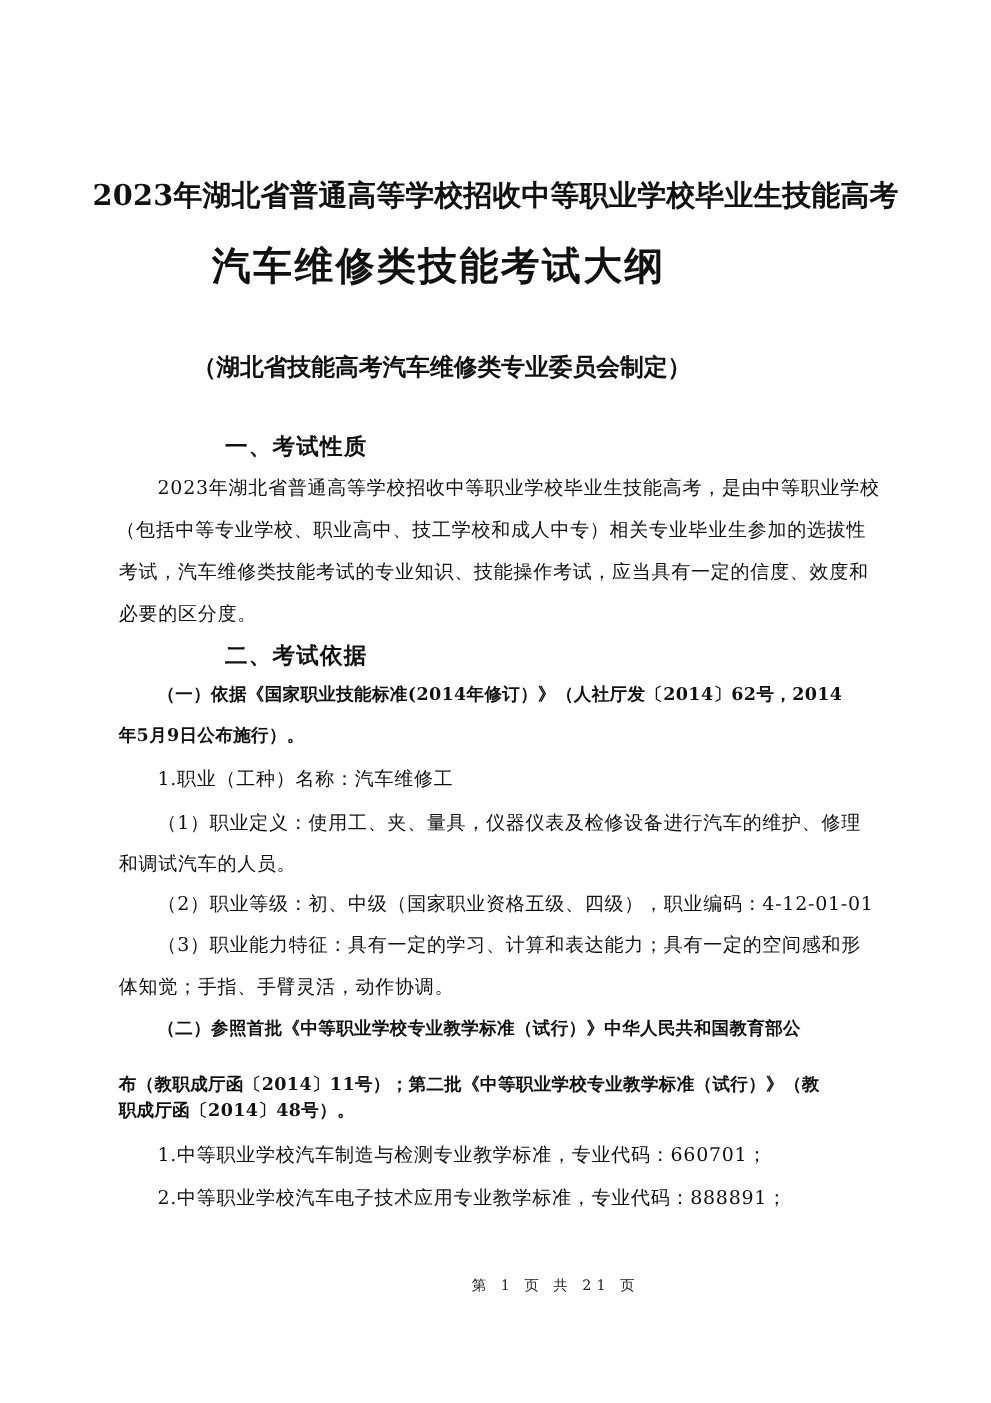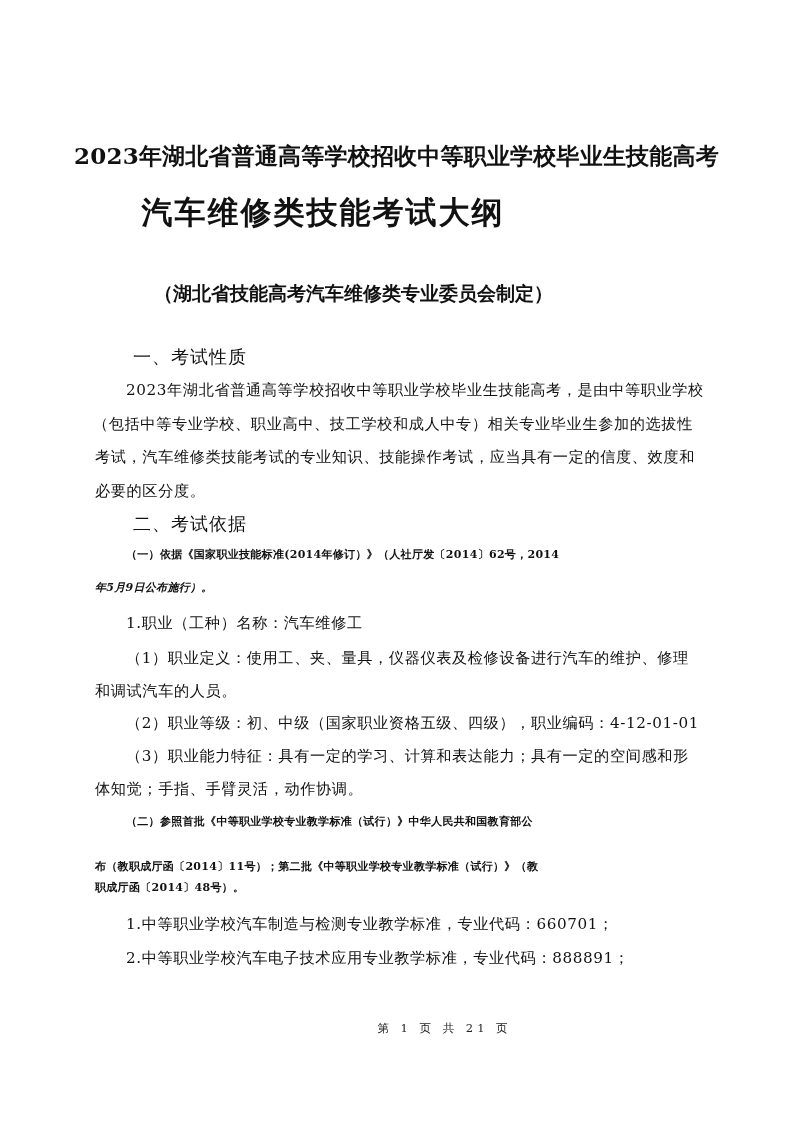--- a/index.html
+++ b/index.html
@@ -1,44 +1,44 @@
 <!DOCTYPE html>
 <html><head>
   <meta charset="utf-8">
   <style>
     html, body { margin: 0; padding: 0; background: #ffffff; }
     body { width: 793px; height: 1122px; position: relative; overflow: hidden;
            font-family: "DejaVu Serif", "Liberation Serif", serif; color: #111; }
     .page { position: absolute; left: 0; top: 0; width: 793px; height: 1122px; }
     .l { position: absolute; white-space: nowrap; }
     .sub-title { left: 0; width: 793px; top: 141px; text-align: center; font-size: 23px; font-weight: bold; letter-spacing: 0.2px; }
-    .main-title { left: 0; width: 646px; top: 192px; text-align: center; font-size: 31px; font-weight: bold; letter-spacing: 2px; }
+    .main-title { left: 0; width: 646px; top: 192px; text-align: center; font-size: 31px; font-weight: bold; letter-spacing: 2px; padding-left: 28px; }
     .committee { left: 0; width: 707px; top: 281px; text-align: center; font-size: 19px; font-weight: bold; }
-    .h1 { font-size: 18px; font-weight: normal; letter-spacing: 1px; }
+    .h1 { font-size: 18px; font-weight: bold; letter-spacing: 1px; margin-left: 47px; }
     .p { font-size: 15.2px; letter-spacing: 0.6px; }
-    .pb { font-size: 11px; font-weight: bold; letter-spacing: 0.3px; }
+    .pb { font-size: 14px; font-weight: bold; letter-spacing: 0.3px; }
     .footer { left: 0; width: 793px; top: 1021px; text-align: center; font-size: 11.5px; letter-spacing: 4px; color: #222; margin-left: 48px; }
   </style>
 </head>
 <body>
 
 <div class="page">
   <div class="l sub-title">2023年湖北省普通高等学校招收中等职业学校毕业生技能高考</div>
   <div class="l main-title">汽车维修类技能考试大纲</div>
   <div class="l committee">（湖北省技能高考汽车维修类专业委员会制定）</div>
 
   <div class="l h1" style="left:133px; top:345px;">一、考试性质</div>
   <div class="l p" style="left:126px; top:380px;">2023年湖北省普通高等学校招收中等职业学校毕业生技能高考，是由中等职业学校</div>
   <div class="l p" style="left:93px; top:414px;">（包括中等专业学校、职业高中、技工学校和成人中专）相关专业毕业生参加的选拔性</div>
   <div class="l p" style="left:95px; top:447px;">考试，汽车维修类技能考试的专业知识、技能操作考试，应当具有一定的信度、效度和</div>
   <div class="l p" style="left:95px; top:481px;">必要的区分度。</div>
 
   <div class="l h1" style="left:133px; top:512px;text-align:center;">二、考试依据</div>
   <div class="l pb" style="left:126px; top:547px;">（一）依据《国家职业技能标准(2014年修订）》（人社厅发〔2014〕62号，2014</div>
-  <div class="l pb" style="left:95px; top:580px;font-style:italic;">年5月9日公布施行）。</div>
+  <div class="l pb" style="left:95px; top:580px;">年5月9日公布施行）。</div>
 
   <div class="l p" style="left:126px; top:613px;">1.职业（工种）名称：汽车维修工</div>
 
   <div class="l p" style="left:126px; top:648px;text-align:right;">（1）职业定义：使用工、夹、量具，仪器仪表及检修设备进行汽车的维护、修理</div>
   <div class="l p" style="left:95px; top:681px;">和调试汽车的人员。</div>
 
   <div class="l p" style="left:126px; top:713px;">（2）职业等级：初、中级（国家职业资格五级、四级），职业编码：4-12-01-01</div>
 
   <div class="l p" style="left:126px; top:746px;">（3）职业能力特征：具有一定的学习、计算和表达能力；具有一定的空间感和形</div>
   <div class="l p" style="left:95px; top:779px;">体知觉；手指、手臂灵活，动作协调。</div>

